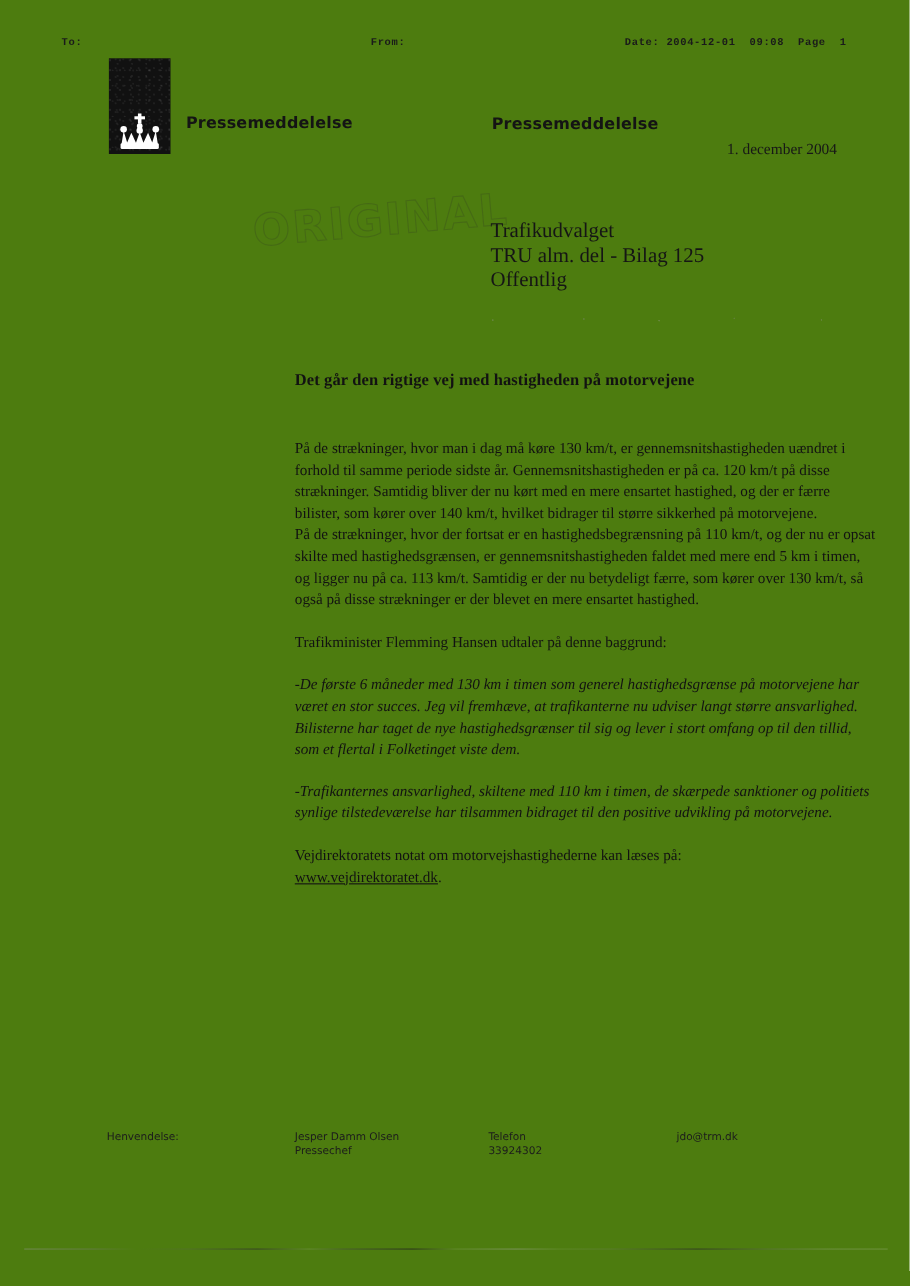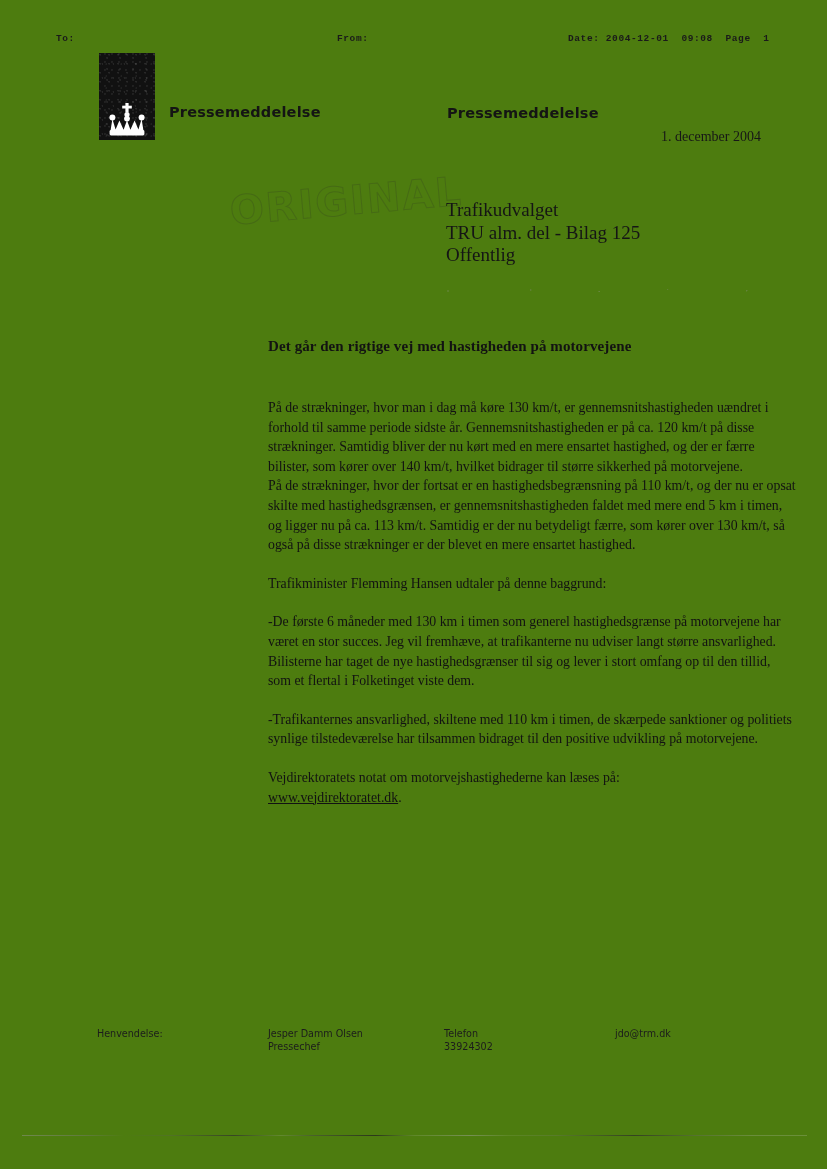--- a/index.html
+++ b/index.html
@@ -155,20 +155,21 @@
     letter-spacing: 0.1px;
   }
   .para {
     margin: 0 0 19px 0;
   }
   .para.tight {
     margin-bottom: 0;
     margin-top: 42px;
   }
   .para.quote {
+    font-style: italic;
   }
   .link {
     text-decoration: underline;
     color: #121212;
   }
 
   
   .footer {
     position: absolute;
     left: 97px;

